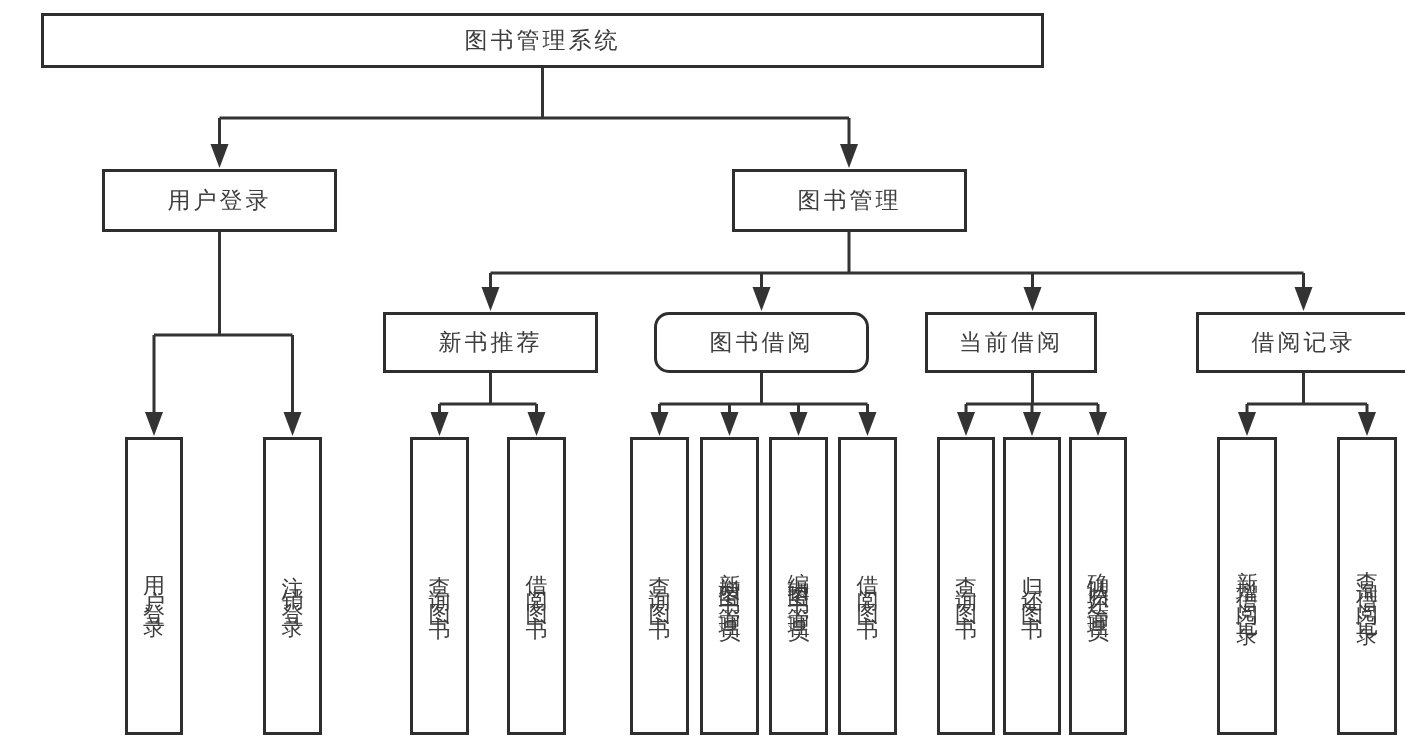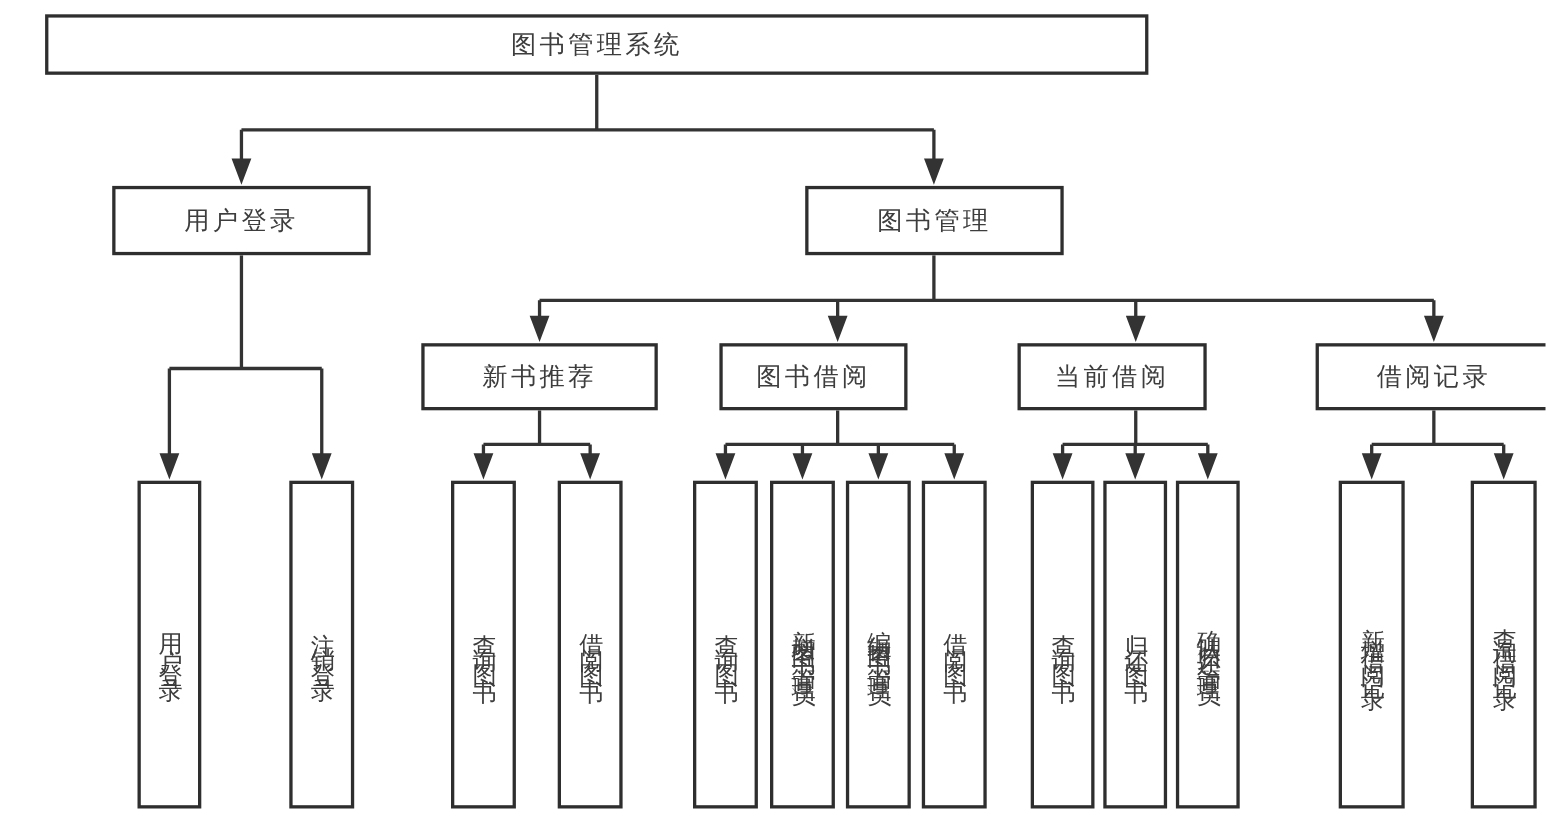--- a/index.html
+++ b/index.html
@@ -71,21 +71,21 @@
       <path d="M125 412 L143 412 L134 436 Z M263.5 412 L281.5 412 L272.5 436 Z M410.5 412 L428.5 412 L419.5 436 Z M507.5 412 L525.5 412 L516.5 436 Z M630.5 412 L648.5 412 L639.5 436 Z M700.5 412 L718.5 412 L709.5 436 Z M769.5 412 L787.5 412 L778.5 436 Z M838.5 412 L856.5 412 L847.5 436 Z M937 412 L955 412 L946 436 Z M1003 412 L1021 412 L1012 436 Z M1069 412 L1087 412 L1078 436 Z M1218 412 L1236 412 L1227 436 Z M1338 412 L1356 412 L1347 436 Z"></path>
     </g>
   </svg>
 
   <div class="box hbox" style="left:21px;top:13px;width:1003px;height:55px;">图书管理系统</div>
 
   <div class="box hbox" style="left:82px;top:169px;width:235px;height:63px;">用户登录</div>
   <div class="box hbox" style="left:363px;top:312px;width:215px;height:61px;">新书推荐</div>
 
   <div class="box hbox" style="left:712px;top:169px;width:235px;height:63px;">图书管理</div>
-  <div class="box hbox" style="left:634px;top:312px;width:171px;height:61px;">图书借阅</div>
+  <div class="box hbox" style="left:634px;top:312px;width:215px;height:61px;border-radius:15px;">图书借阅</div>
   <div class="box hbox" style="left:905px;top:312px;width:172px;height:61px;">当前借阅</div>
   <div class="box hbox" style="left:1176px;top:312px;width:215px;height:61px;">借阅记录</div>
 
   <div class="box vbox sp4" style="left:105px;top:437px;width:58px;height:298px;">用户登录</div>
   <div class="box vbox sp4" style="left:243px;top:437px;width:59px;height:298px;">注销登录</div>
 
   <div class="box vbox sp4" style="left:390px;top:437px;width:59px;height:298px;">查询图书</div>
   <div class="box vbox sp4" style="left:487px;top:437px;width:59px;height:298px;">借阅图书</div>
 
   <div class="box vbox sp4" style="left:610px;top:437px;width:59px;height:298px;">查询图书</div>

